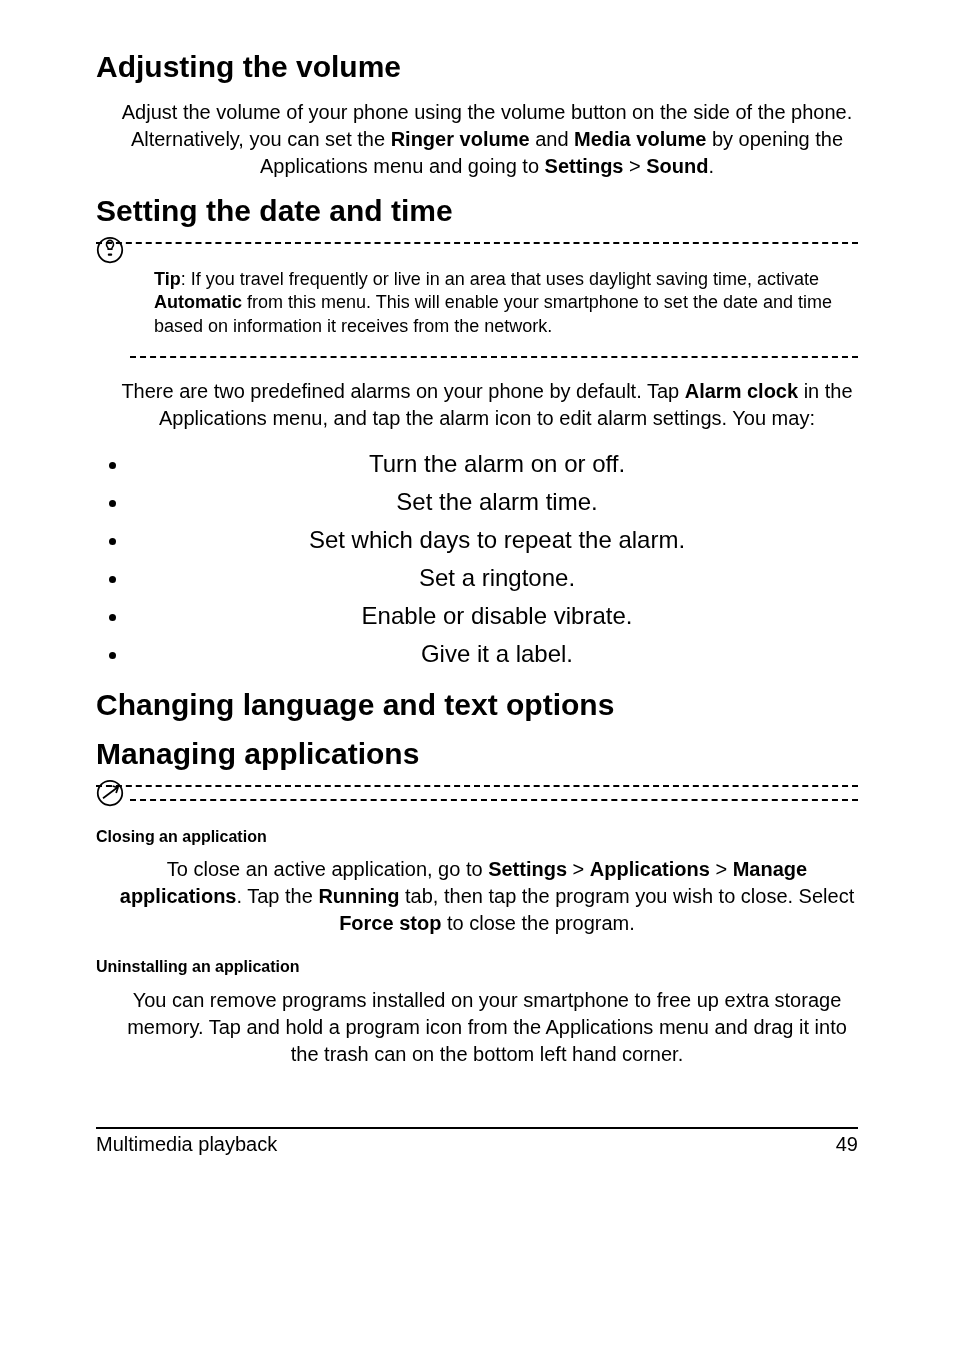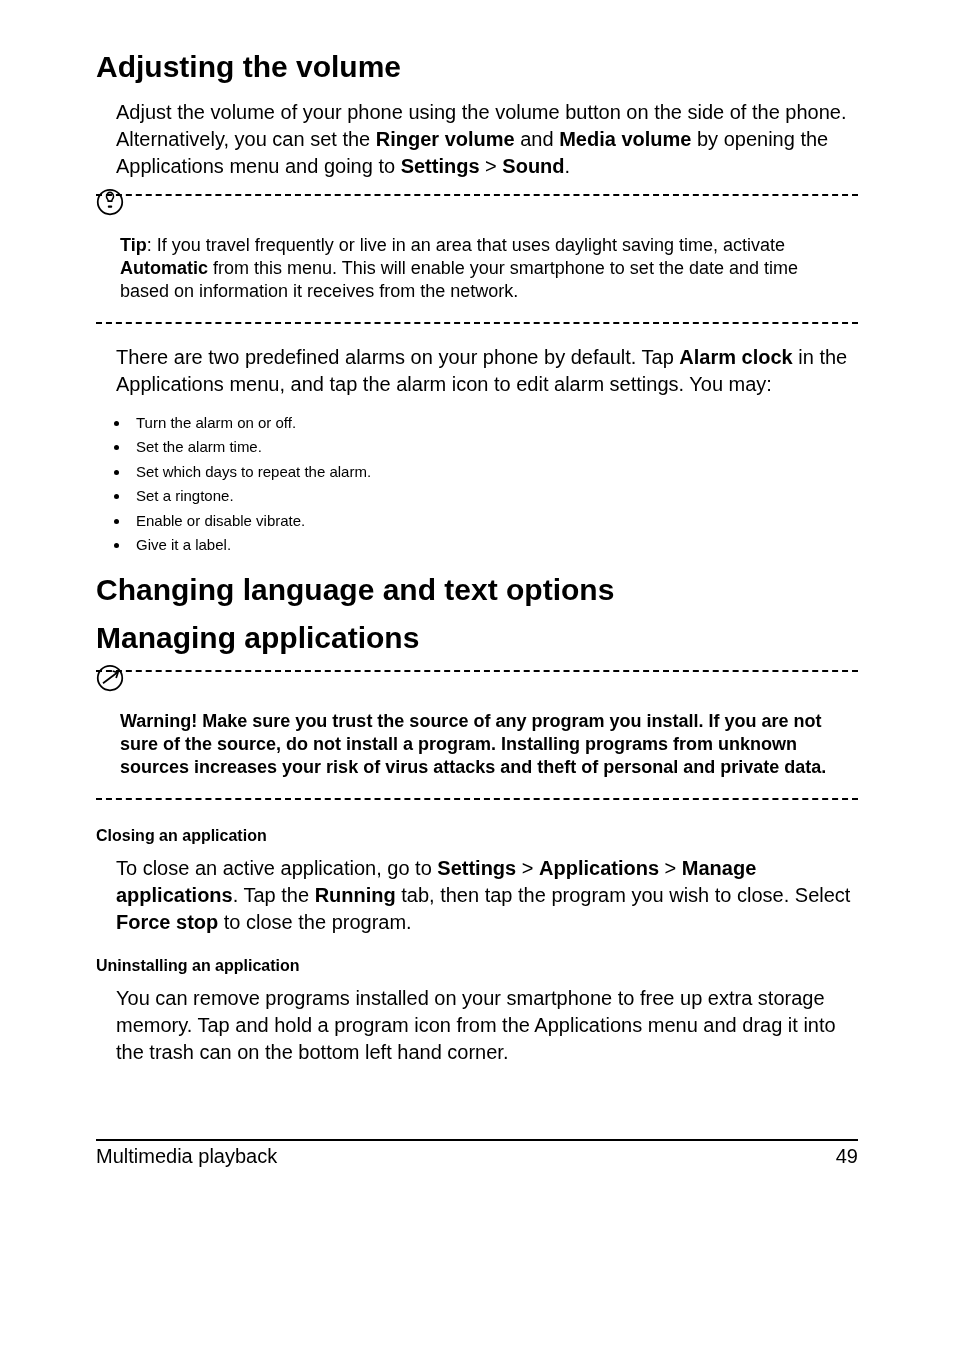--- a/index.html
+++ b/index.html
@@ -19,69 +19,68 @@
     position: relative;
   }
 
   .h2, .h3 {
     font-weight: 600;
     margin: 0;
   }
   .h2 { font-size: 30px; line-height: 1.15; margin-top: 10px; margin-bottom: 14px; }
   .h3 { font-size: 16px; line-height: 1.2; margin-top: 20px; margin-bottom: 10px; }
 
-  .body-indent { margin-left: 20px; }
+  .body-indent { margin-left: 20px; text-align: center; }
 
   p.body {
     font-size: 20px;
     line-height: 1.35;
     margin: 0 0 14px 0;
   }
 
   .callout {
     margin: 0 0 14px 0;
   }
   .callout-line {
     border: none;
     border-top: 2px dashed #000;
     margin: 6px 0;
   }
   .callout-inner {
     display: flex;
     align-items: flex-start;
-    flex-direction: column;
   }
   .callout-icon {
     width: 28px; height: 28px;
     flex: 0 0 28px;
     margin-top: -14px;
     margin-right: 6px;
   }
   .callout-icon svg { display:block; }
   .callout-text-wrap { flex: 1; }
   .callout-body {
     font-size: 18px;
     line-height: 1.3;
     margin-left: 24px;
     margin-right: 8px;
   }
 
   ul.bullets {
     margin: 4px 0 16px 0px;
     padding-left: 14px;
-    font-size: 15px;
+    font-size: 24px;
     line-height: 1.5;
   }
   ul.bullets li { margin: 2px 0; padding-left: 6px;}
 
   .b { font-weight: 700; }
 
   .footer {
     position: absolute;
-    left: 96px; right: 96px; bottom: 32px;
+    left: 96px; right: 96px; bottom: 44px;
   }
   .footer-line {
     border: none;
     border-top: 2px solid #000;
     margin: 0 0 4px 0;
   }
   .footer-row {
     display: flex;
     justify-content: space-between;
     font-size: 20px;
@@ -92,20 +91,21 @@
 
 <div class="page">
 
   <div class="h2">Adjusting the volume</div>
   <div class="body-indent">
     <p class="body">
       <span>Adjust the volume of your phone using the volume button on the side of the phone. Alternatively, you can set the </span><span class="b">Ringer volume</span><span> and </span><span class="b">Media volume</span><span> by opening the Applications menu and going to </span><span class="b">Settings</span><span> &gt; </span><span class="b">Sound</span><span>.</span>
     </p>
   </div>
 
+  <div class="h2">Setting the date and time</div>
 
   <div class="callout">
     <hr class="callout-line">
     <div class="callout-inner">
       <span class="callout-icon">
         <svg viewBox="0 0 32 32" width="28" height="28">
           <circle cx="16" cy="16" r="14" fill="none" stroke="#000" stroke-width="2"></circle>
           <path d="M12 10c0-3 2-5 4-5s4 2 4 5c0 2-2 3-2 5h-4c0-2-2-3-2-5z" fill="none" stroke="#000" stroke-width="1.8"></path>
           <rect x="13.5" y="20" width="5" height="2.5" rx="1" fill="#000"></rect>
         </svg>
@@ -141,21 +141,20 @@
     <hr class="callout-line">
     <div class="callout-inner">
       <span class="callout-icon">
         <svg viewBox="0 0 32 32" width="28" height="28">
           <circle cx="16" cy="16" r="14" fill="none" stroke="#000" stroke-width="2"></circle>
           <path d="M8 22 L24 10" stroke="#000" stroke-width="2" fill="none"></path>
           <path d="M19 8 L25 10 L23 16" stroke="#000" stroke-width="2" fill="none"></path>
         </svg>
       </span>
       <div class="callout-text-wrap">
-        <p class="callout-body b">Warning! Make sure you trust the source of any program you install. If you are not sure of the source, do not install a program. Installing programs from unknown sources increases your risk of virus attacks and theft of personal and private data.</p>
         <hr class="callout-line">
       </div>
     </div>
   </div>
 
   <div class="h3">Closing an application</div>
   <div class="body-indent">
     <p class="body">
       <span>To close an active application, go to </span><span class="b">Settings</span><span> &gt; </span><span class="b">Applications</span><span> &gt; </span><span class="b">Manage applications</span><span>. Tap the </span><span class="b">Running</span><span> tab, then tap the program you wish to close. Select </span><span class="b">Force stop</span><span> to close the program.</span>
     </p>

